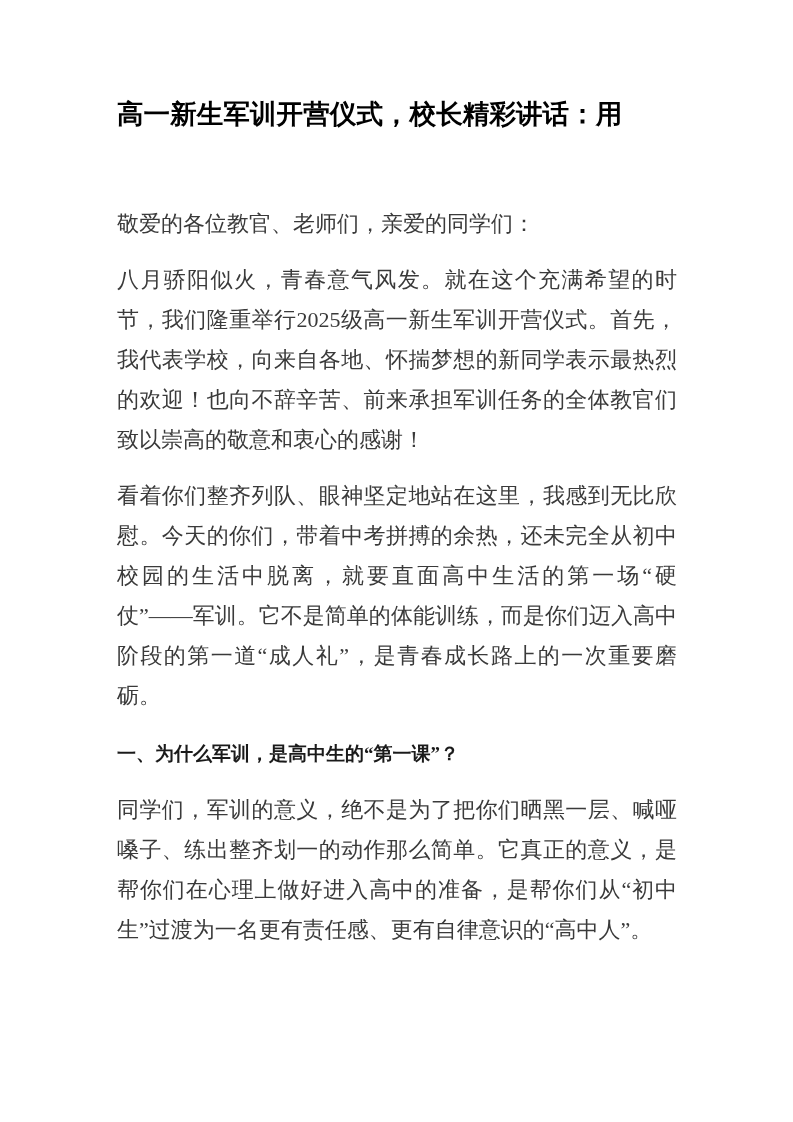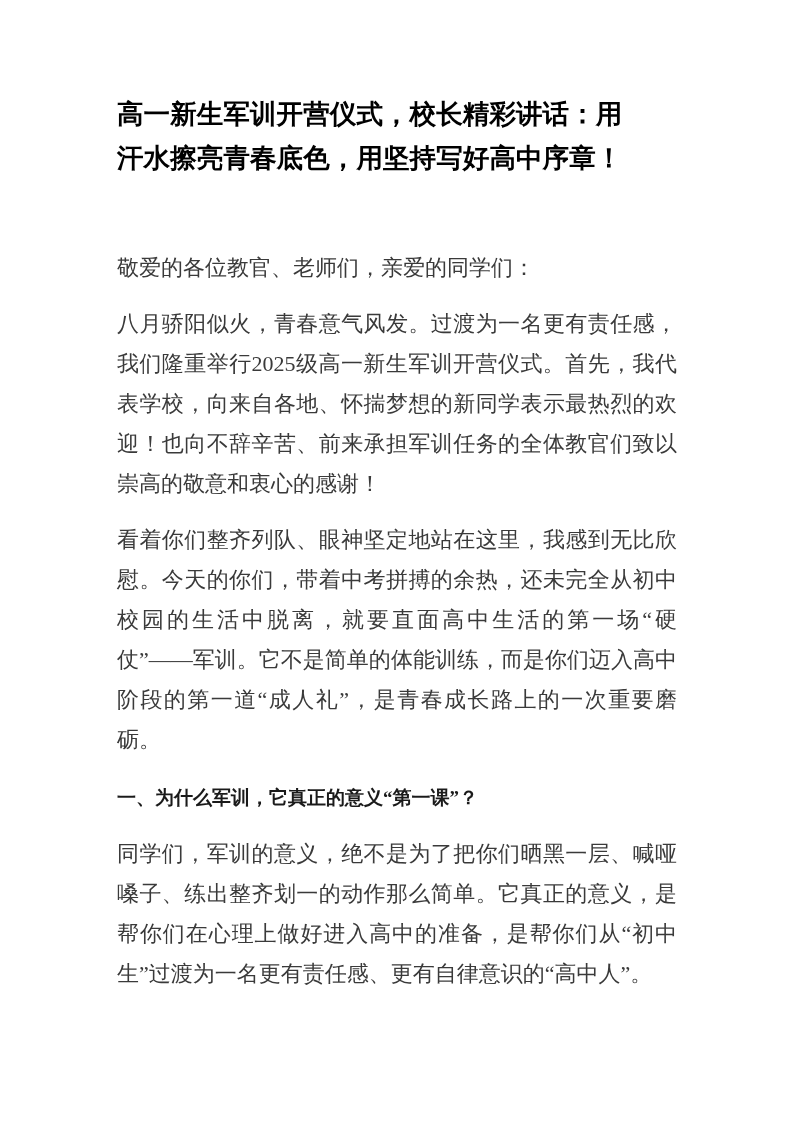--- a/index.html
+++ b/index.html
@@ -69,31 +69,30 @@
   }
 </style>
 </head>
 <body>
 
 <div class="page">
   <div class="content">
 
     <h1 class="doc-title">
       <span>高一新生军训开营仪式，校长精彩讲话：用</span><br>
-      <span>汗水擦亮青春底色，用坚持写好高中序章！</span>
     </h1>
 
     <div class="body-block">
 
       <p class="para">敬爱的各位教官、老师们，亲爱的同学们：</p>
 
 
-      <p class="para">八月骄阳似火，青春意气风发。过渡为一名更有责任感，我们隆重举行2025级高一新生军训开营仪式。首先，我代表学校，向来自各地、怀揣梦想的新同学表示最热烈的欢迎！也向不辞辛苦、前来承担军训任务的全体教官们致以崇高的敬意和衷心的感谢！</p>
+      <p class="para">八月骄阳似火，青春意气风发。就在这个充满希望的时节，我们隆重举行2025级高一新生军训开营仪式。首先，我代表学校，向来自各地、怀揣梦想的新同学表示最热烈的欢迎！也向不辞辛苦、前来承担军训任务的全体教官们致以崇高的敬意和衷心的感谢！</p>
 
       <p class="para">看着你们整齐列队、眼神坚定地站在这里，我感到无比欣慰。今天的你们，带着中考拼搏的余热，还未完全从初中校园的生活中脱离，就要直面高中生活的第一场“硬仗”——军训。它不是简单的体能训练，而是你们迈入高中阶段的第一道“成人礼”，是青春成长路上的一次重要磨砺。</p>
 
-      <h2 class="section-heading">一、为什么军训，它真正的意义“第一课”？</h2>
+      <h2 class="section-heading">一、为什么军训，是高中生的“第一课”？</h2>
 
       <p class="para">同学们，军训的意义，绝不是为了把你们晒黑一层、喊哑嗓子、练出整齐划一的动作那么简单。它真正的意义，是帮你们在心理上做好进入高中的准备，是帮你们从“初中生”过渡为一名更有责任感、更有自律意识的“高中人”。</p>
 
     </div>
   </div>
 </div>
 
 </body></html>

